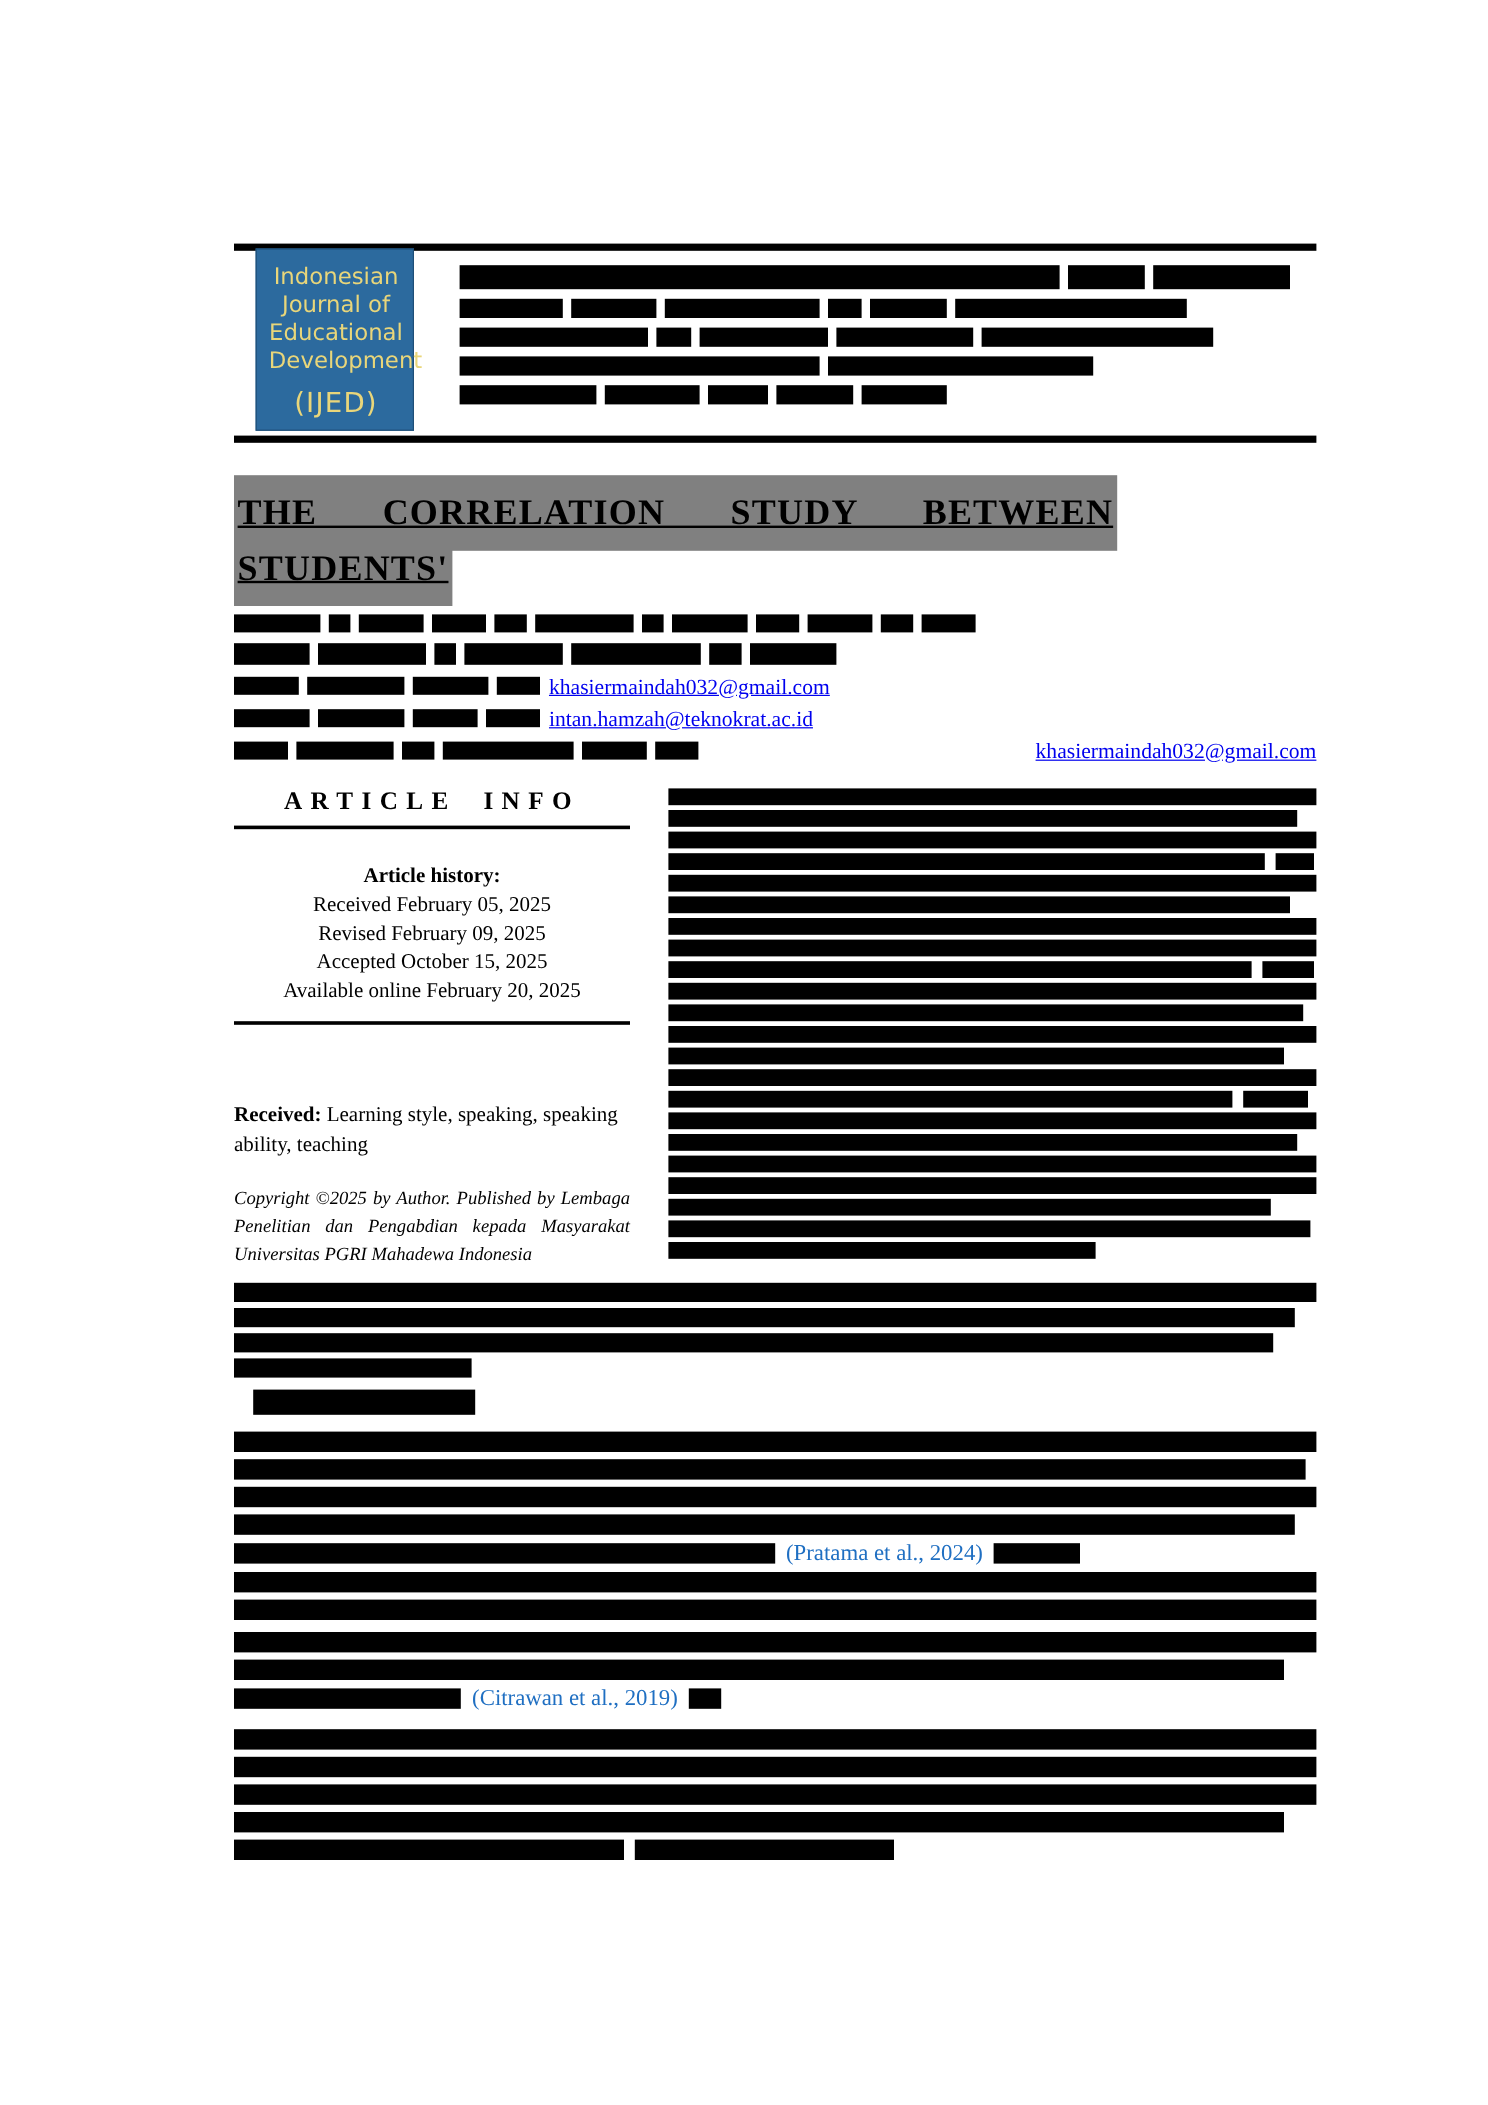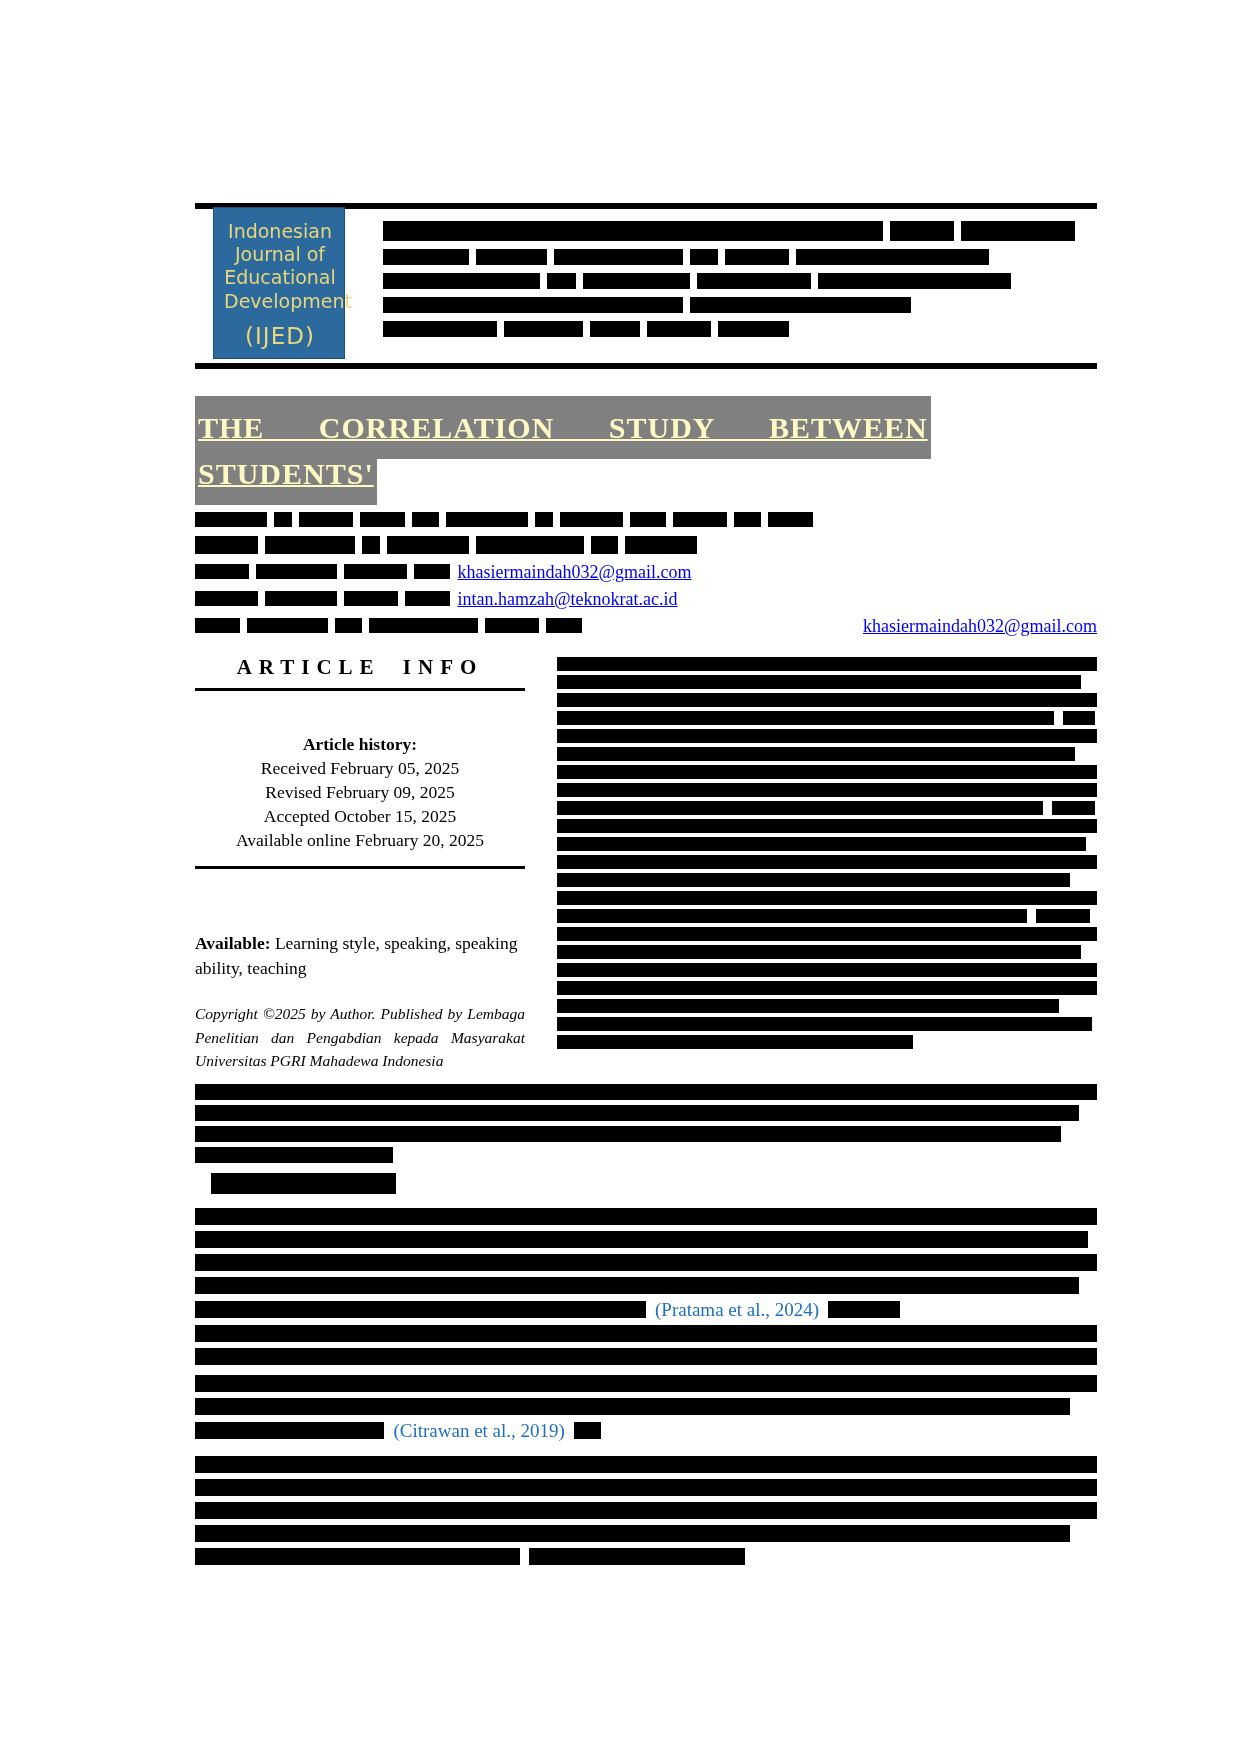--- a/index.html
+++ b/index.html
@@ -27,21 +27,21 @@
   }
   .logo .acr { font-size:23px; margin-top:9px; letter-spacing:1px; }
   .header-meta { flex:1; margin-left:38px; padding-top:12px; }
   .header-meta .rrow { gap:7px; margin-bottom:8px; }
   .header-meta .bar { height:16px; }
   .header-meta .rrow.first .bar { height:20px; }
 
   
   .title { margin:36px 0 10px 0; font-size:30px; font-weight:bold; line-height:1.55; }
   .title .t-line {
-    color:#fef9c3; background:#808080; text-decoration:underline;
+    color:#000000; background:#808080; text-decoration:underline;
     text-decoration-thickness:2px; padding:15px 3px;
     -webkit-box-decoration-break:clone; box-decoration-break:clone;
   }
   .title .t1 { word-spacing:46px; letter-spacing:1px; }
   .title .t2 { word-spacing:6px; letter-spacing:1px; }
 
   
   .authors { margin-top:14px; }
   .authors .rrow { gap:7px; margin-bottom:9px; }
   .authors .bar { height:15px; }
@@ -53,21 +53,21 @@
   .email.right { margin-left:auto; }
 
   
   .info-abstract { display:flex; margin-top:20px; }
   .article-info { width:330px; flex:none; }
   .ai-heading {
     text-align:center; font-size:21px; font-weight:bold; letter-spacing:7px;
     word-spacing:10px; margin-bottom:8px;
   }
   hr.thick { border:none; border-top:3px solid #000; margin:0; }
-  .history { text-align:center; font-size:17.5px; line-height:1.38; margin-top:41px; }
+  .history { text-align:center; font-size:17.5px; line-height:1.38; margin-top:26px; }
   .history .hlabel { font-weight:bold; }
   .article-info .rule-b { margin-top:14px; }
   .keywords { margin-top:62px; font-size:17.5px; line-height:1.4; }
   .keywords b { font-weight:bold; }
   .copyright {
     margin-top:22px; font-style:italic; font-size:15.5px; line-height:1.5;
     text-align:justify;
   }
   .abstract { flex:1; margin-left:32px; margin-top:2px; }
 
@@ -195,21 +195,21 @@
         <div class="ai-heading">ARTICLE INFO</div>
         <hr class="thick">
         <div class="history">
           <div class="hlabel">Article history:</div>
           <div>Received February 05, 2025</div>
           <div>Revised February 09, 2025</div>
           <div>Accepted October 15, 2025</div>
           <div>Available online February 20, 2025</div>
         </div>
         <hr class="thick rule-b">
-        <p class="keywords"><b>Available:</b><span> Learning style, speaking, speaking ability, teaching</span></p>
+        <p class="keywords"><b>Received:</b><span> Learning style, speaking, speaking ability, teaching</span></p>
         <p class="copyright">Copyright ©2025 by Author. Published by Lembaga Penelitian dan Pengabdian kepada Masyarakat Universitas PGRI Mahadewa Indonesia</p>
       </aside>
       <div class="abstract redact tight">
           <div class="rrow">
             <span class="bar" style="width: 100%;"></span>
           </div>
           <div class="rrow">
             <span class="bar" style="width: 97%;"></span>
           </div>
           <div class="rrow">

